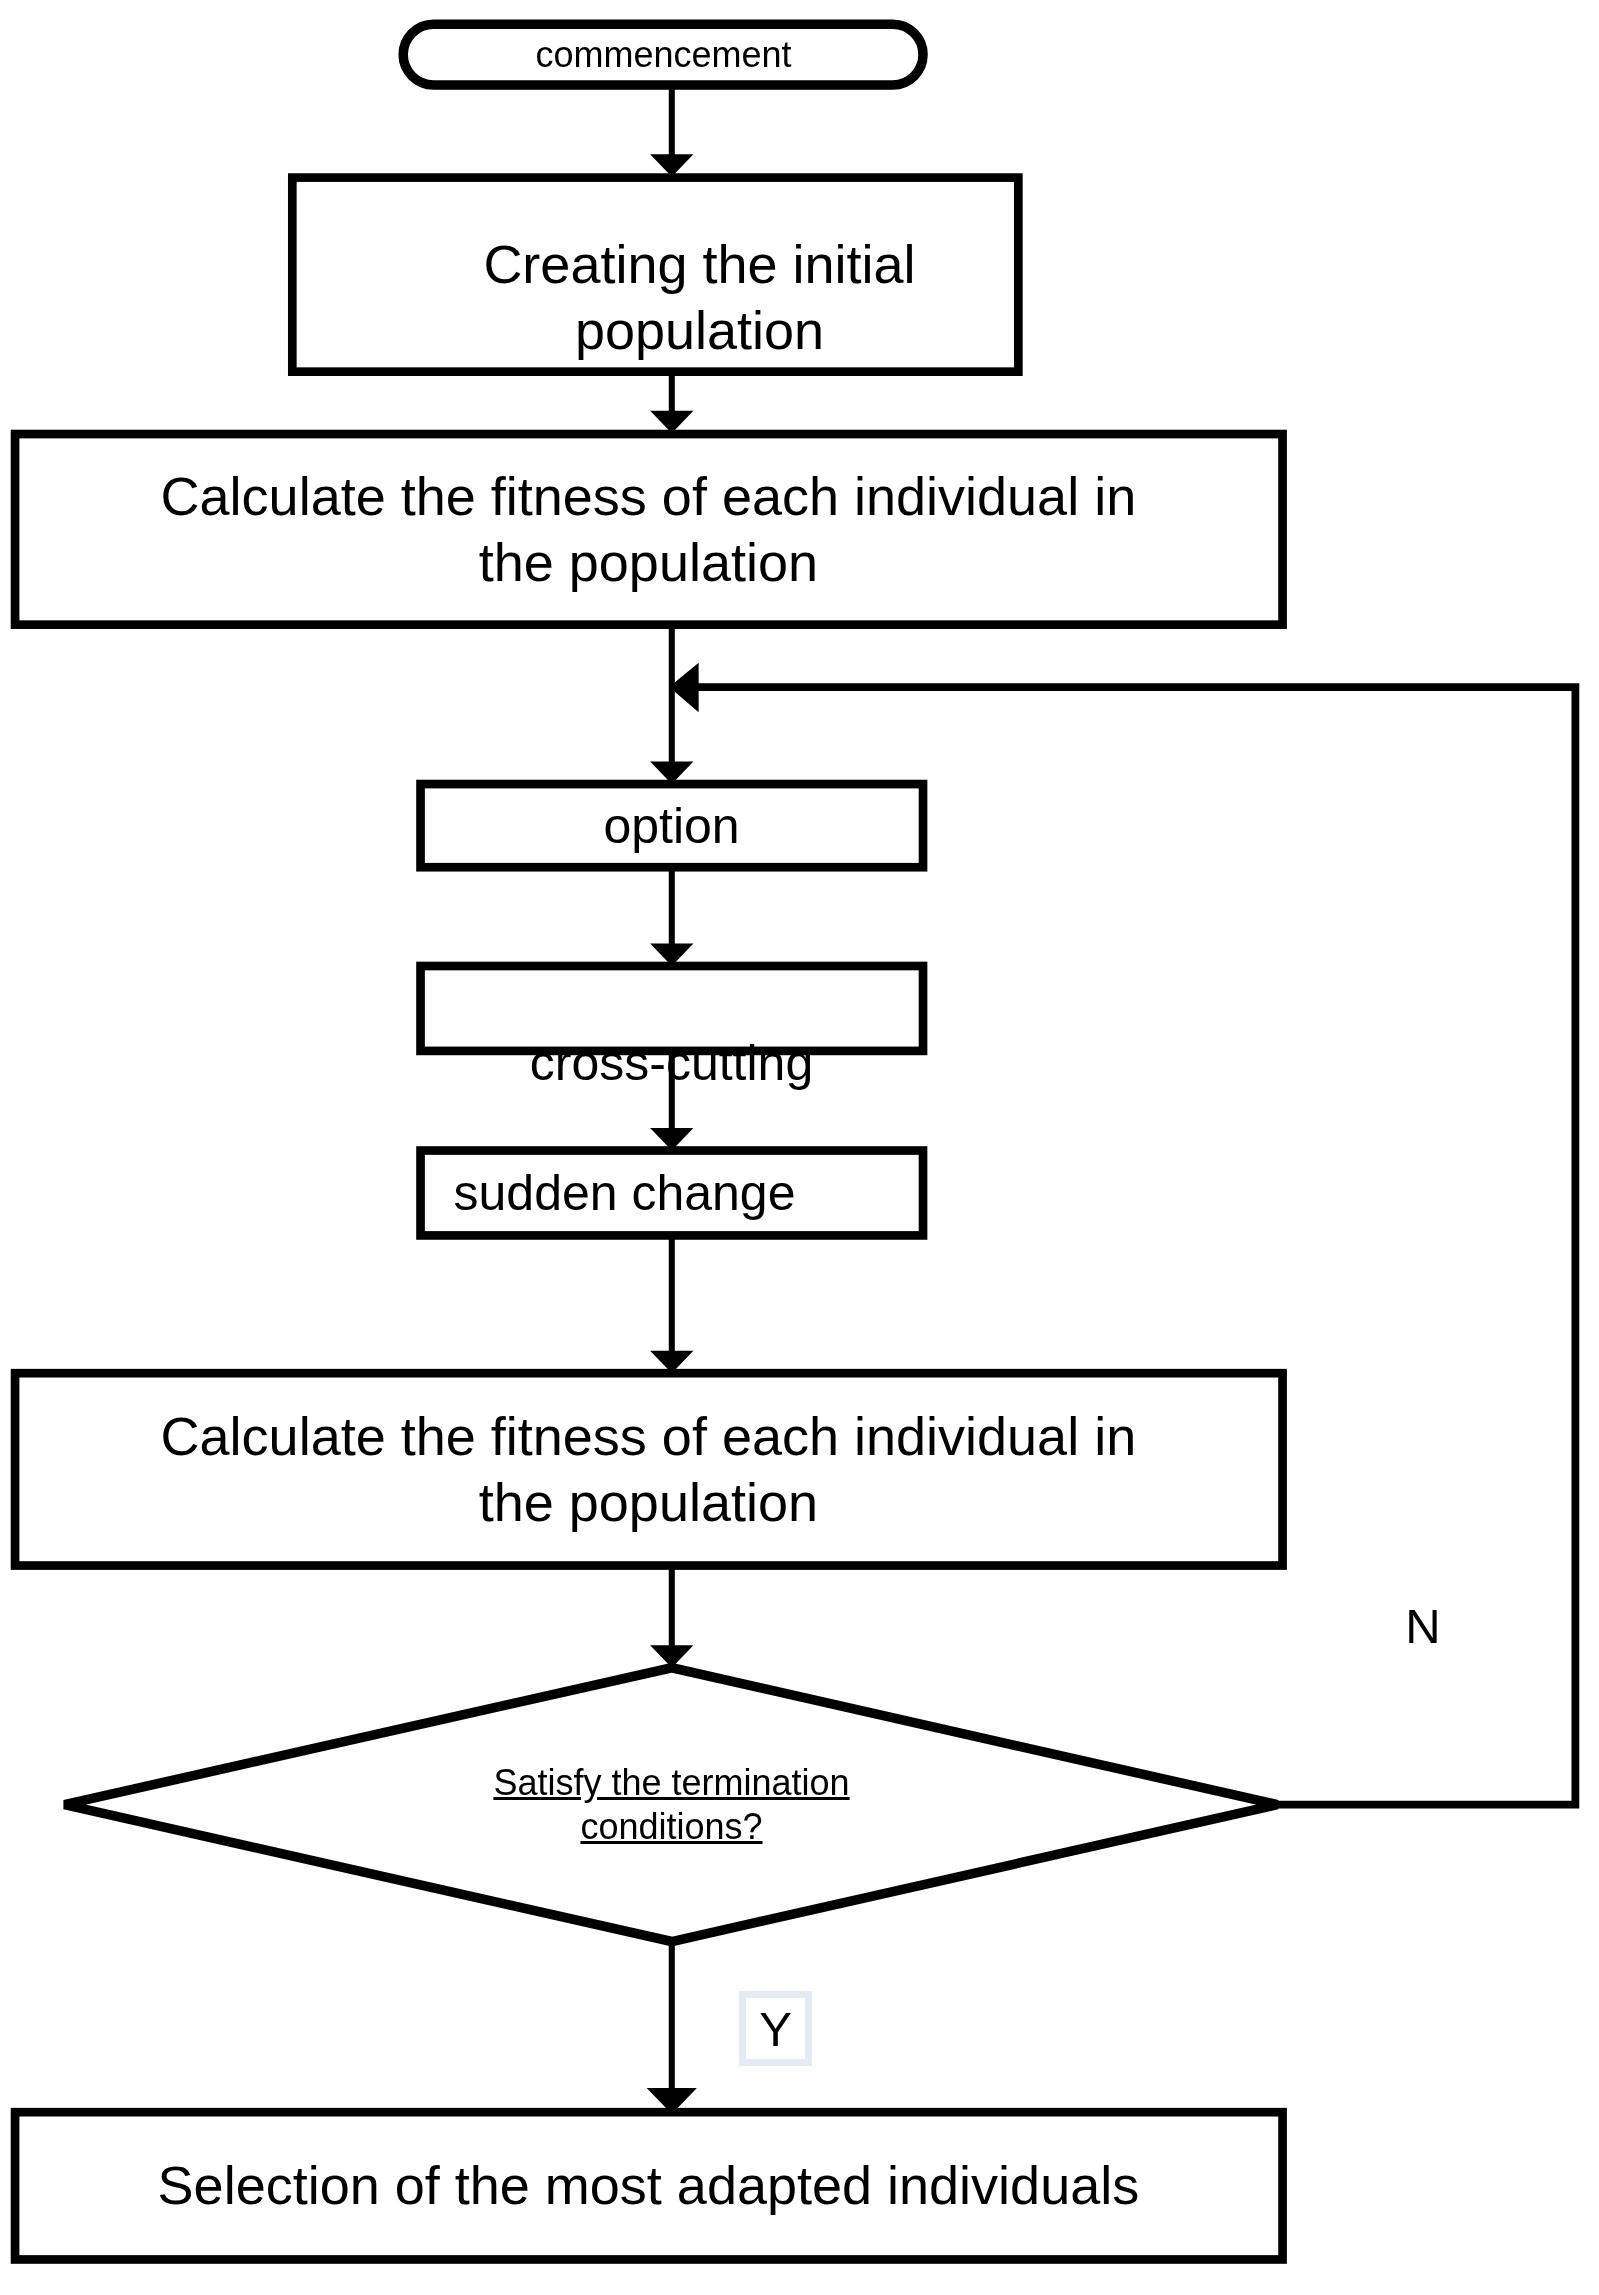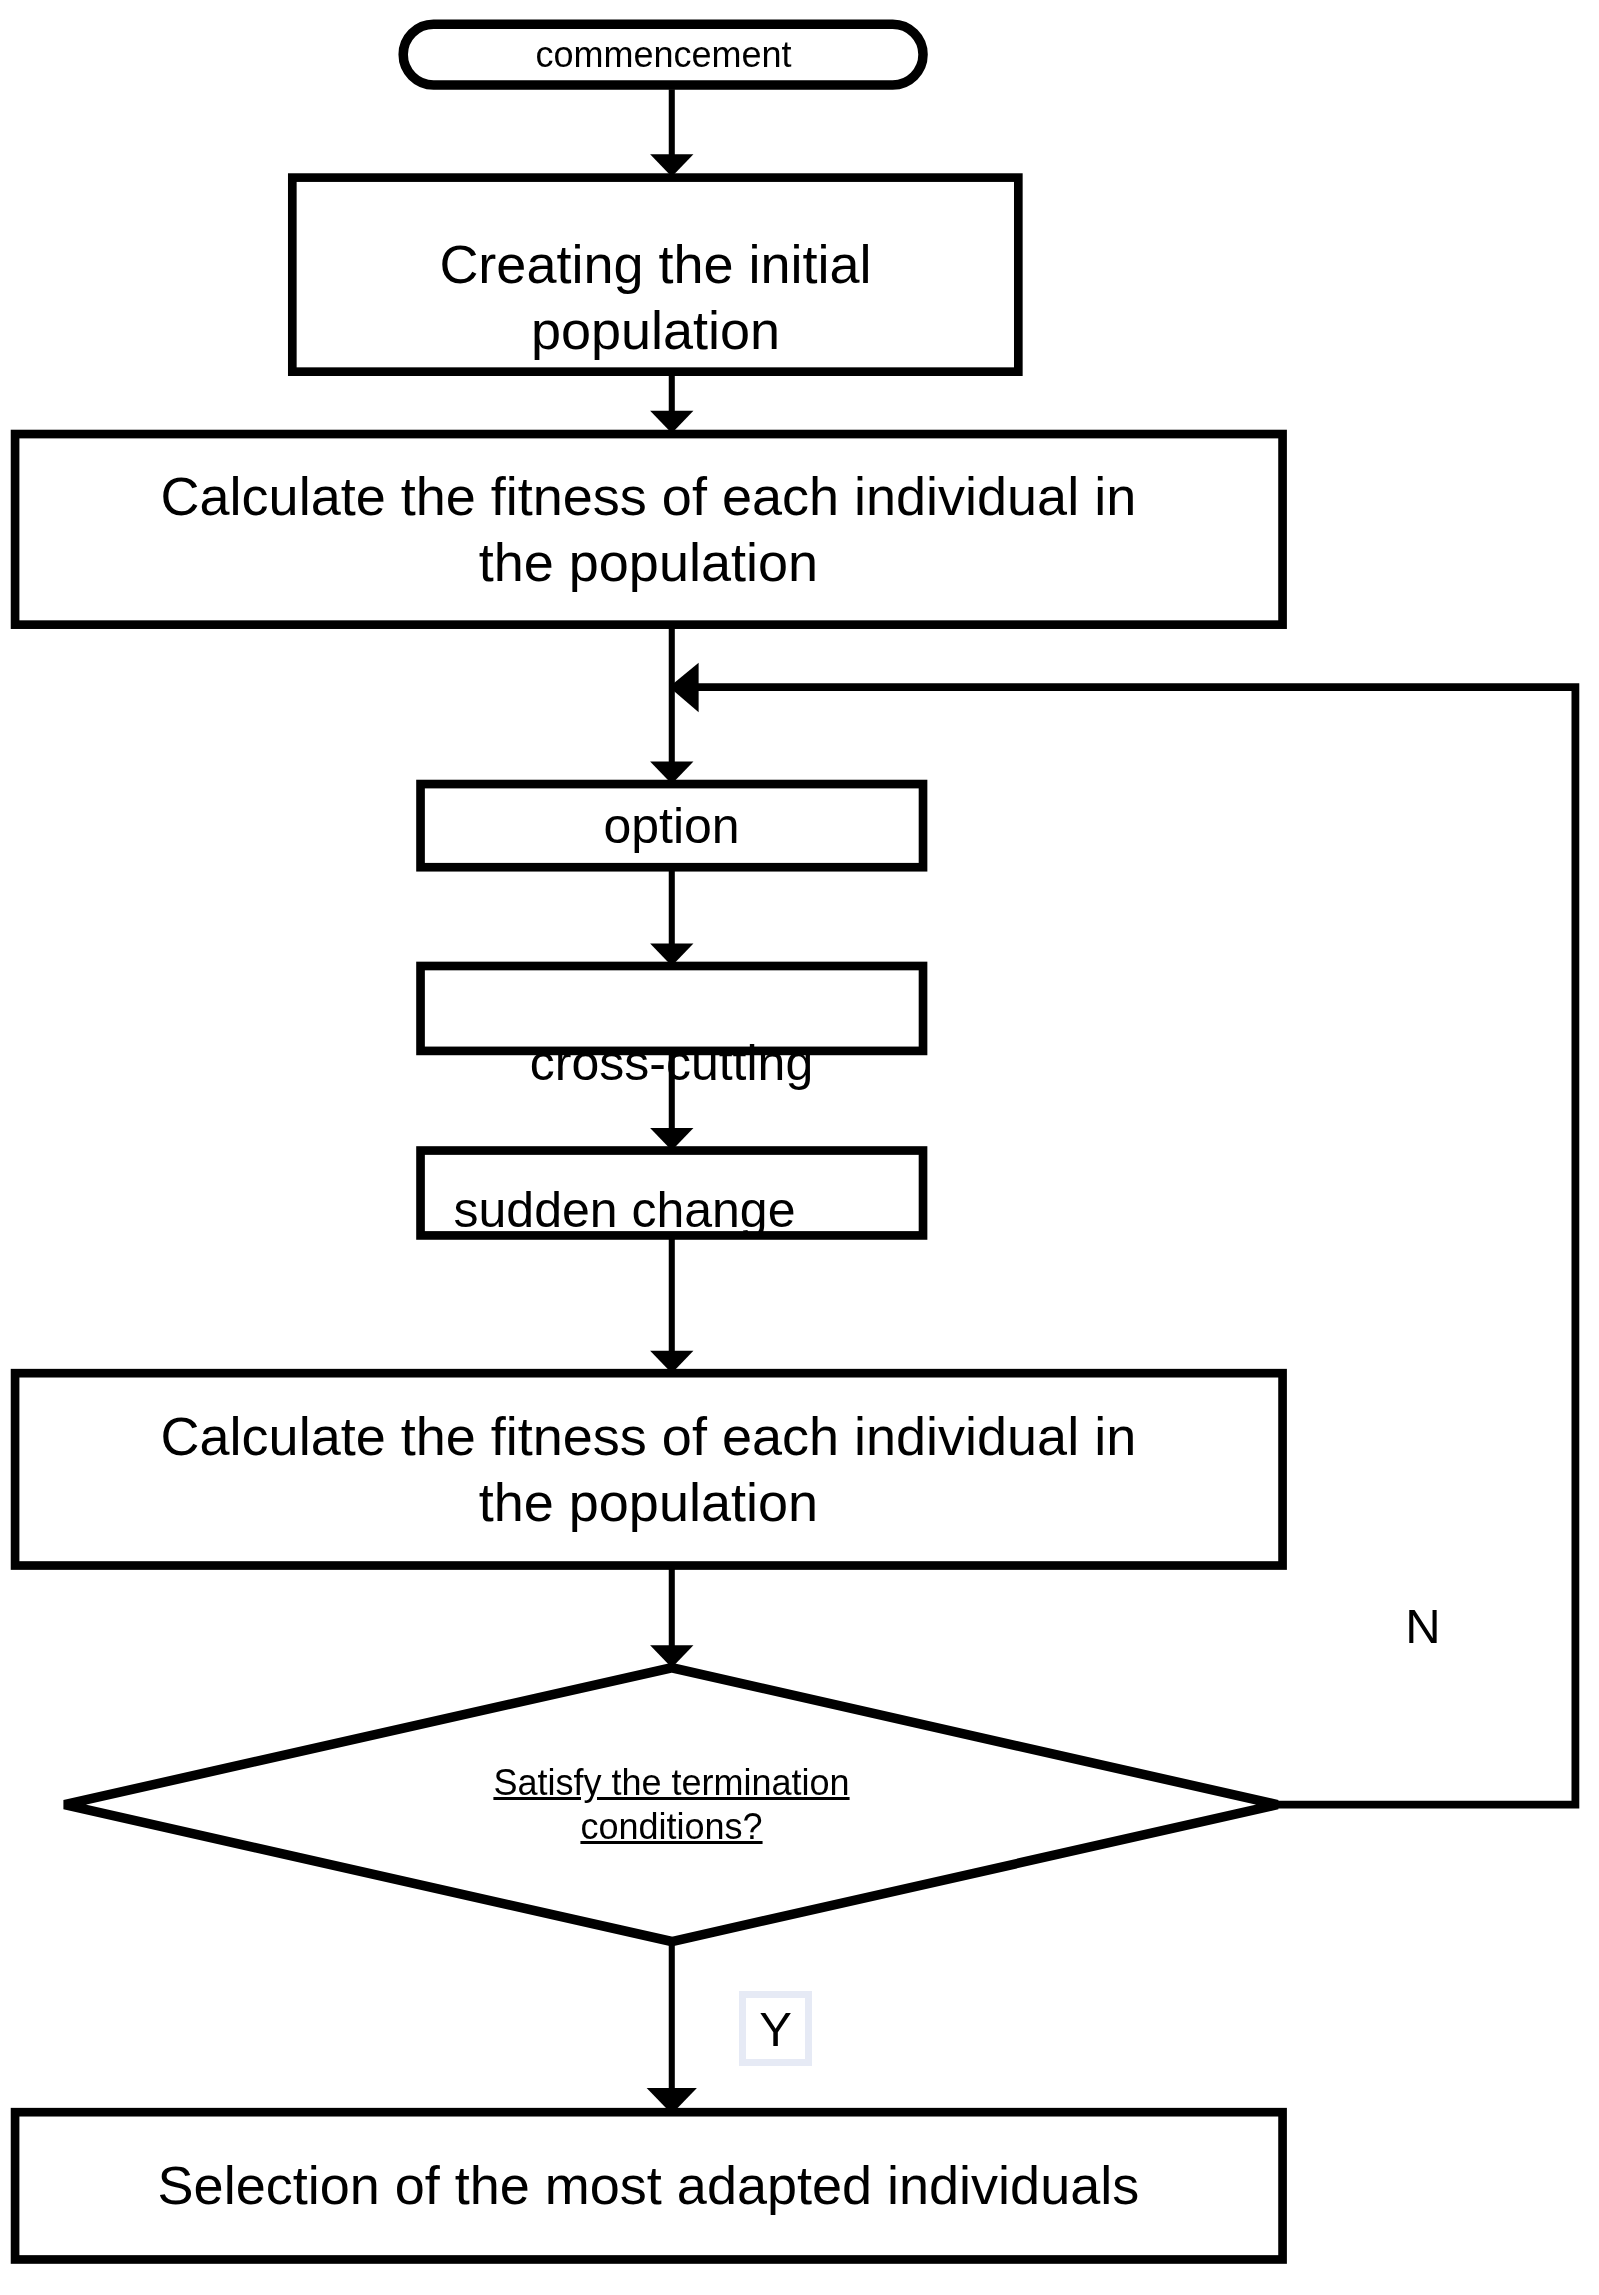--- a/index.html
+++ b/index.html
@@ -120,31 +120,31 @@
 
     <path d="M 1474 2083 L 1818 2083 L 1818 793 L 800 793" fill="none" stroke="#000000" stroke-width="9"></path>
     <polygon points="806,765 806,822 772,793" fill="#000000"></polygon>
 
     <line x1="775" y1="2241" x2="775" y2="2419" stroke="#000000" stroke-width="7"></line>
     <polygon points="746,2410 804,2410 775,2440" fill="#000000"></polygon>
   </svg>
 
   <div class="node-label terminator-label" style="left:399px; top:20px; width:529px; height:69px;">commencement</div>
 
-  <div class="node-label process-label" style="left:288px; top:173px; width:735px; height:250px;">Creating the initial
+  <div class="node-label process-label" style="left:288px; top:173px; width:735px; height:250px;padding-left:44px;">Creating the initial
 population</div>
 
   <div class="node-label process-label" style="left:10.4px; top:430px; width:1276px; height:199px;">Calculate the fitness of each individual in
 the population</div>
 
   <div class="node-label small-process-label" style="left:416px; top:780px; width:511px; height:92px;">option</div>
 
   <div class="node-label small-process-label" style="left:416px; top:1016px; width:511px; height:94px;">cross-cutting</div>
 
-  <div class="node-label small-process-label" style="left:416px; top:1146px; width:417px; height:94px;margin-top:17px;">sudden change</div>
+  <div class="node-label small-process-label" style="left:416px; top:1146px; width:417px; height:94px;">sudden change</div>
 
   <div class="node-label process-label" style="left:10.4px; top:1369px; width:1276px; height:201px;">Calculate the fitness of each individual in
 the population</div>
 
   <div class="node-label decision-label" style="left:186px; top:1688px; width:971px; height:234px;">Satisfy the termination
 conditions?</div>
 
   <div class="node-label process-label" style="left:10.4px; top:2108px; width:1276px; height:156px;">Selection of the most adapted individuals</div>
 
   <div class="branch-label" style="left:1384px; top:1588px; width:78px; height:75px;">N</div>

